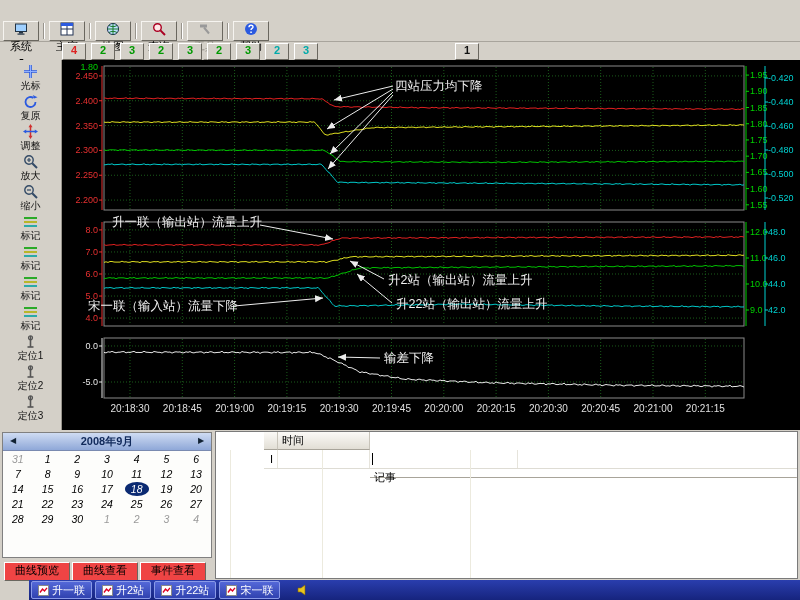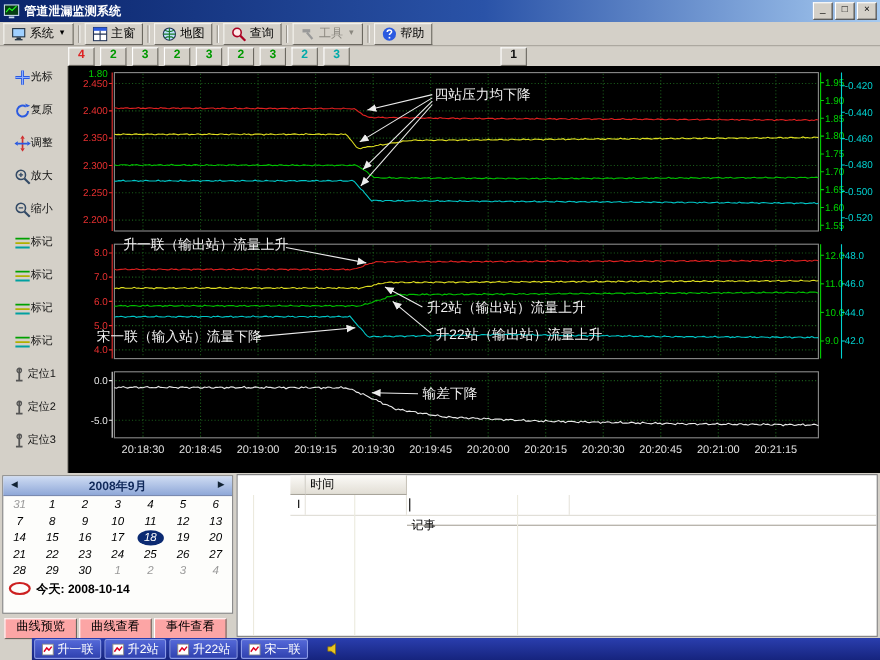--- a/index.html
+++ b/index.html
@@ -11,35 +11,35 @@
     padding:0 3px;box-sizing:border-box;}
   .titlebar .ticon{width:15px;height:15px;line-height:0;}
   .titlebar .title{color:#fff;font-size:11px;font-weight:bold;margin-left:4px;flex:1;
     white-space:nowrap;overflow:hidden;}
   .winbtn{width:16px;height:14px;margin-left:2px;background:#d4d0c8;border:1px solid;
     border-color:#fff #404040 #404040 #fff;font-size:9px;line-height:11px;text-align:center;color:#000;}
   
   .menubar{position:absolute;left:0;top:20px;width:800px;height:22px;background:#d4d0c8;
     border-bottom:1px solid #a8a49c;display:flex;align-items:center;padding:0 2px;box-sizing:border-box;}
   .tb-btn{height:18px;display:flex;align-items:center;gap:3px;padding:0 6px;margin:0 1px;
-    background:#d4d0c8;border:1px solid;border-color:#f6f4f0 #6a675f #6a675f #f6f4f0;font-size:11px;}
+    background:#d4d0c8;border:1px solid;border-color:#f6f4f0 #6a675f #6a675f #f6f4f0;font-size:11px;flex-direction:column;}
   .tb-btn.disabled{color:#8a877f;}
   .tb-btn .ticn{width:14px;height:14px;line-height:0;}
   .tb-sep{width:0;height:16px;border-left:1px solid #98948c;border-right:1px solid #fff;margin:0 3px;}
   .arrow-glyph{font-size:7px;margin-left:1px;}
   
   .stationbar{position:absolute;left:62px;top:42px;height:18px;display:flex;gap:5px;align-items:center;}
   .st-btn{width:22px;height:15px;background:#d4d0c8;border:1px solid;
     border-color:#fff #6a675f #6a675f #fff;font-size:11px;font-weight:bold;text-align:center;line-height:13px;}
   .st-gap{margin-left:132px;}
   
   .sidebar{position:absolute;left:0;top:60px;width:62px;height:370px;background:#d4d0c8;
     border-right:1px solid #98948c;display:flex;flex-direction:column;align-items:center;
     padding-top:3px;box-sizing:border-box;}
-  .side-item{width:56px;height:30px;display:flex;
+  .side-item{width:56px;height:30px;display:flex;flex-direction:column;align-items:center;
     justify-content:center;font-size:10px;color:#111;}
   .side-item .icn{height:15px;line-height:0;}
   
   .chartpanel{position:absolute;left:62px;top:60px;width:738px;height:370px;background:#000;}
   .chartpanel svg{display:block;}
   .chartpanel text{font-family:"Liberation Sans","DejaVu Sans",sans-serif;}
   
   .bottomleft{position:absolute;left:0;top:430px;width:214px;height:150px;background:#d4d0c8;}
   .calendar{position:absolute;left:2px;top:2px;width:210px;height:126px;background:#fdfdfb;
     border:1px solid #808080;box-sizing:border-box;}
@@ -50,21 +50,21 @@
     text-align:center;color:#123;}
   .cal-weekdays{display:grid;grid-template-columns:repeat(7,1fr);font-size:9px;color:#a03a3a;
     text-align:center;height:15px;align-items:center;border-bottom:1px solid #999;}
   .cal-grid{display:grid;grid-template-columns:repeat(7,1fr);grid-auto-rows:15px;font-size:10.5px;
     text-align:center;align-items:center;font-style:italic;}
   .cal-day.muted{color:#9a9a9a;}
   .cal-day.selected span{background:#0b2a72;color:#fff;border-radius:50%;padding:1px 6px;}
   .cal-today{display:flex;align-items:center;gap:5px;font-size:11px;font-weight:bold;
     padding:1px 5px;height:16px;}
   .today-ellipse{width:16px;height:8px;border:2px solid #cc2020;border-radius:50%;}
-  .pbtn{position:absolute;top:132px;width:64px;height:17px;background:#fca5a5;border:1px solid;
+  .pbtn{position:absolute;top:132px;width:64px;height:17px;background:#ef4444;border:1px solid;
     border-color:#fff #6a675f #6a675f #fff;font-size:11px;text-align:center;line-height:15px;font-family:Liberation Serif, serif;}
   
   .eventtable{position:absolute;left:215px;top:431px;width:583px;height:148px;background:#fff;
     border:1px solid #7a7a7a;box-sizing:border-box;overflow:hidden;padding-left:48px;}
   .et-head{display:flex;height:18px;}
   .et-hcell{background:linear-gradient(#fbfaf7,#e2ded5);border-right:1px solid #c8c4ba;
     border-bottom:1px solid #a8a49a;font-size:11px;display:flex;align-items:center;
     padding-left:4px;box-sizing:border-box;}
   .et-row{display:flex;height:18px;border-bottom:1px solid #dedcd4;}
   .et-cell{border-right:1px solid #e6e4dc;box-sizing:border-box;font-size:11px;
@@ -79,33 +79,20 @@
     background:linear-gradient(#5468d8,#3042b0);border:1px solid #8a9ae8;border-radius:2px;
     color:#fff;font-size:11px;white-space:nowrap;}
   .tk-btn .ticn{width:11px;height:11px;line-height:0;}
   .audio{margin-left:14px;width:12px;height:12px;line-height:0;}
 </style>
 </head>
 <body>
 
 <div id="app">
 
-  <div class="titlebar">
-    <span class="ticon" id="appicon"><svg width="15" height="15" viewBox="0 0 15 15">
-          <rect x="1" y="1.5" width="13" height="9.5" fill="#063d14" stroke="#cde"></rect>
-          <path d="M2.5 8l3-3.5 2.5 2 4-4" stroke="#2f2" fill="none"></path>
-          <rect x="5" y="12" width="5" height="1.6" fill="#cde"></rect>
-        </svg></span>
-    <span class="title">管道泄漏监测系统</span>
-    <span id="winbtns" style="display:flex">
-        <span class="winbtn">_</span>
-        <span class="winbtn">□</span>
-        <span class="winbtn">×</span>
-      </span>
-  </div>
 
   <div class="menubar" id="menubar">
       <div class="tb-btn">
         <span class="ticn"><svg width="14" height="14" viewBox="0 0 14 14">
             <rect x="1.5" y="2" width="11" height="7.5" fill="#9fd0ff" stroke="#234"></rect>
             <rect x="5" y="10" width="4" height="1.5" fill="#234"></rect>
             <rect x="3.5" y="11.5" width="7" height="1.2" fill="#234"></rect>
           </svg></span>
         <span>系统</span>
         <span class="arrow-glyph">▼</span>
@@ -481,24 +468,20 @@
           <div class="cal-day"><span>26</span></div>
           <div class="cal-day"><span>27</span></div>
           <div class="cal-day"><span>28</span></div>
           <div class="cal-day"><span>29</span></div>
           <div class="cal-day"><span>30</span></div>
           <div class="cal-day muted"><span>1</span></div>
           <div class="cal-day muted"><span>2</span></div>
           <div class="cal-day muted"><span>3</span></div>
           <div class="cal-day muted"><span>4</span></div>
         </div>
-      <div class="cal-today">
-        <span class="today-ellipse"></span>
-        <span>今天: 2008-10-14</span>
-      </div>
     </div>
     <div id="panelbuttons">
         <div class="pbtn" style="left: 4px;">曲线预览</div>
         <div class="pbtn" style="left: 72px;">曲线查看</div>
         <div class="pbtn" style="left: 140px;">事件查看</div>
       </div>
   </div>
 
   <div class="eventtable" id="eventtable">
       <div class="et-head">

